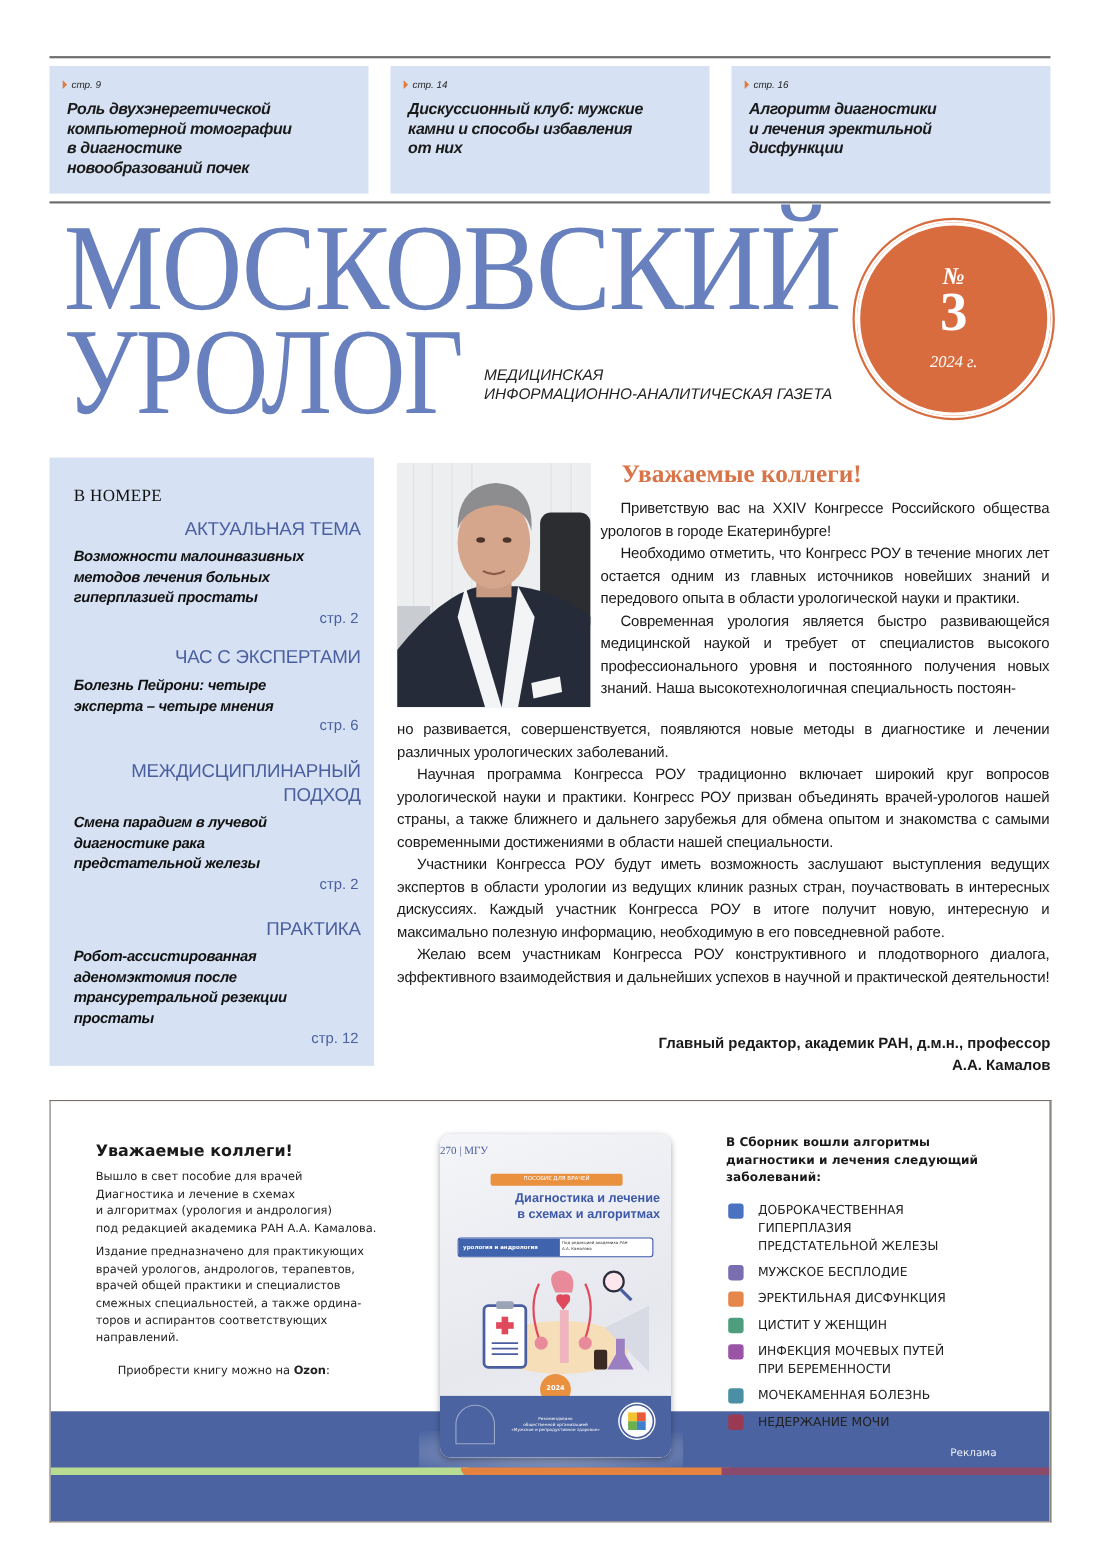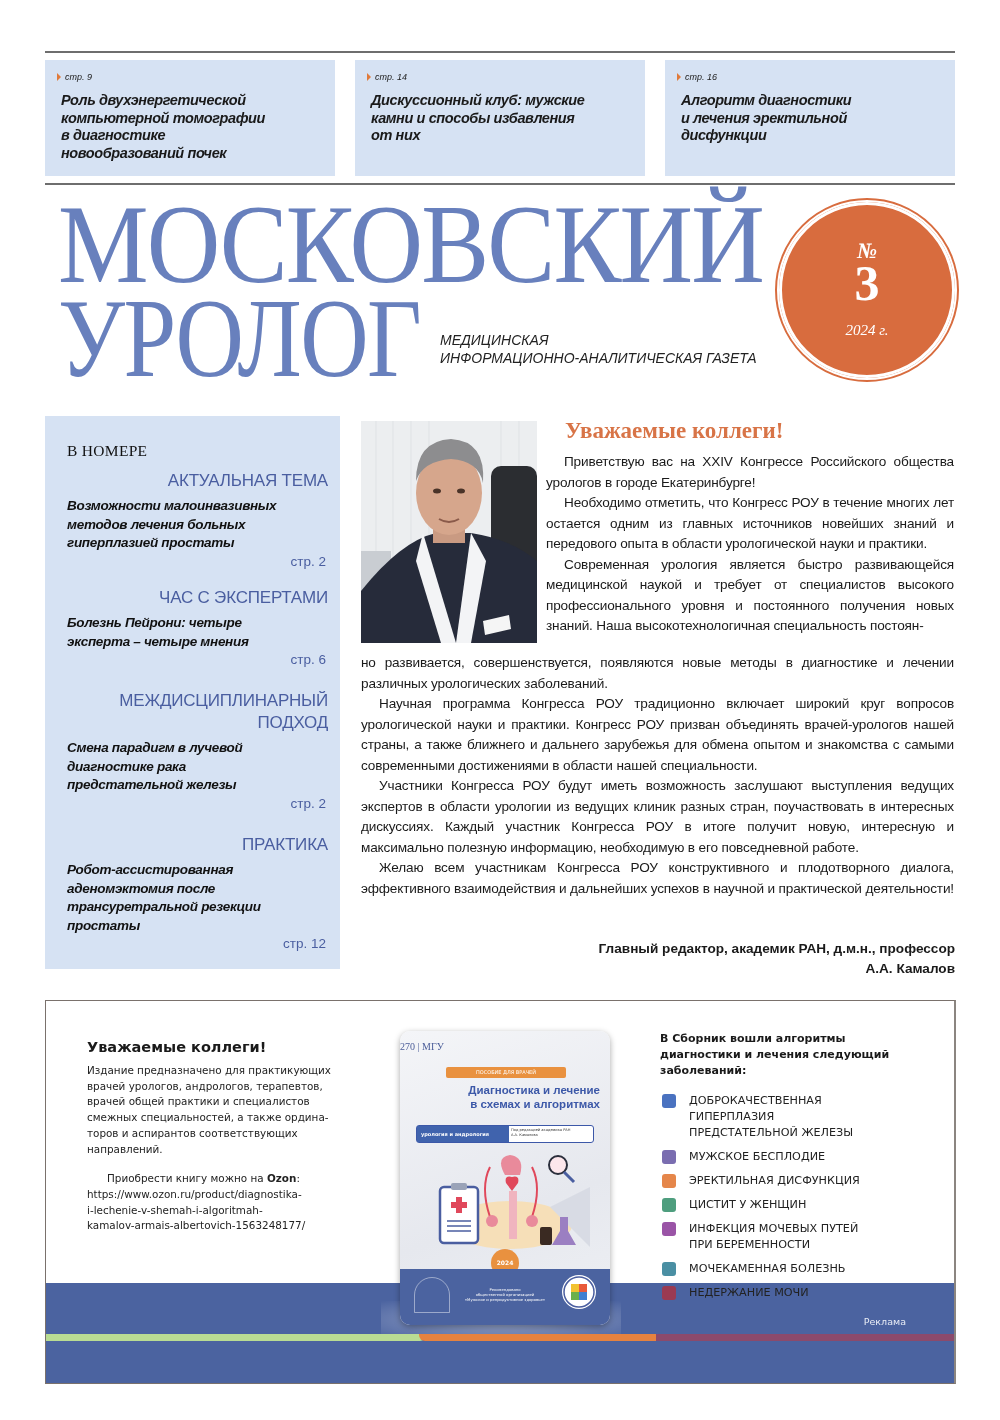--- a/index.html
+++ b/index.html
@@ -170,30 +170,31 @@
 <div class="ad">
   <div class="band"></div>
   <div class="shadowglow"></div>
   <div class="stripe-g"></div>
   <div class="stripe-o"></div>
   <div class="stripe-p"></div>
   <div class="reklama">Реклама</div>
 
   <div class="lt">Уважаемые коллеги!</div>
   <div class="lbody">
+    <p>Вышло  в свет пособие для врачей
+Диагностика и лечение в схемах
+и алгоритмах (урология и андрология)
+под редакцией академика РАН  А.А. Камалова.</p>
     <p>Издание предназначено для практикующих
 врачей урологов, андрологов, терапевтов,
 врачей общей практики и специалистов
 смежных специальностей, а также ордина-
 торов и аспирантов соответствующих
 направлений.</p>
     <p style="margin-top:14px;margin-bottom:0;margin-left:20px;"><span>Приобрести книгу можно на </span><b>Ozon</b><span>:</span></p>
-    <p style="margin:0;">https://www.ozon.ru/product/diagnostika-
-i-lechenie-v-shemah-i-algoritmah-
-kamalov-armais-albertovich-1563248177/</p>
   </div>
 
   <div class="book">
     <div class="logo270">270 | МГУ</div>
     <div class="tag">ПОСОБИЕ ДЛЯ ВРАЧЕЙ</div>
     <div class="btitle">Диагностика и лечение
 в схемах и алгоритмах</div>
     <div class="bbar">
       <div class="l">урология и андрология</div>
       <div class="r">Под редакцией академика РАН

